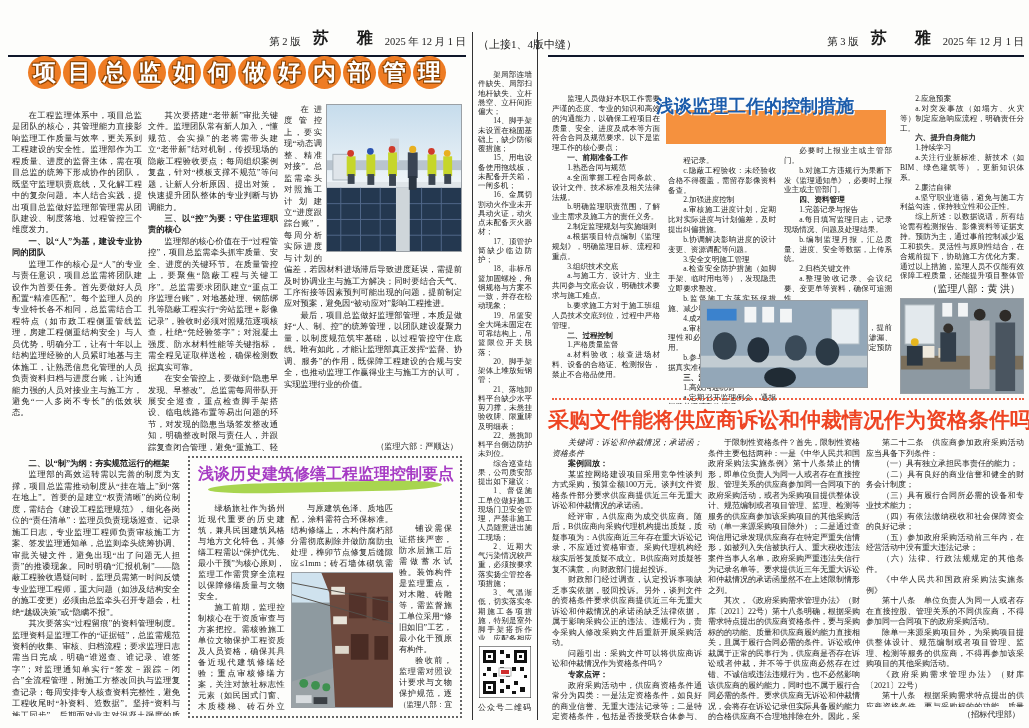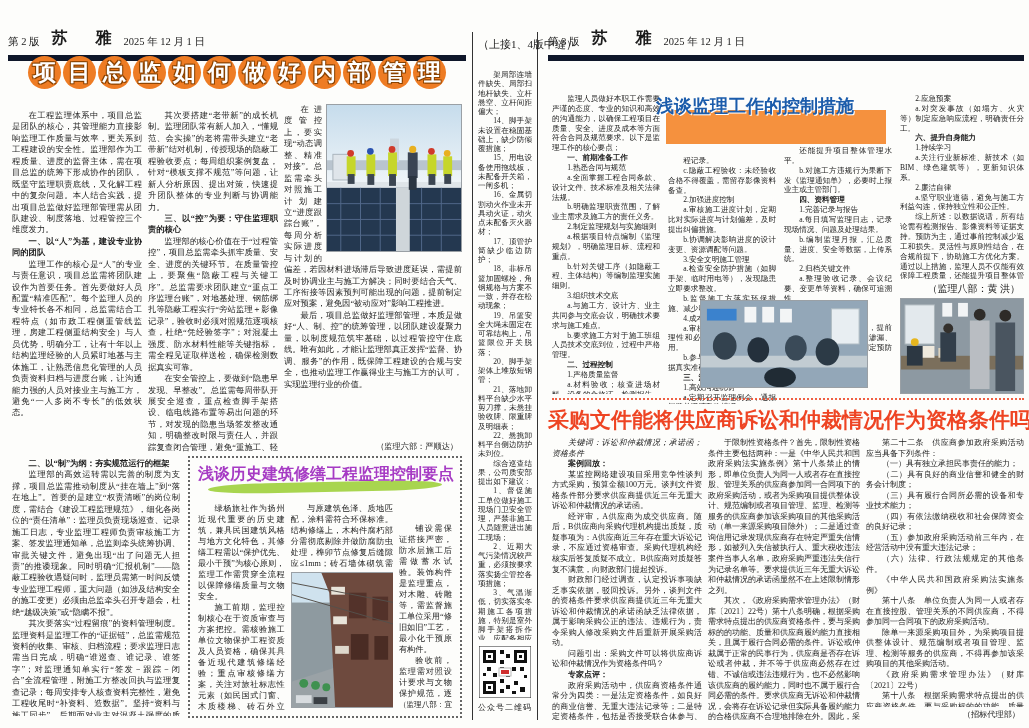--- a/index.html
+++ b/index.html
@@ -1,20 +1,20 @@
 <!DOCTYPE html>
 <html style="--orange: #ee7c24; --orange_light: #f5913e; --blue: #1b5cab; --purple: #a63bc4; --green: #9fd03c; --red: #ee4423;"><head>
 <meta charset="utf-8">
 <style>
   html,body{margin:0;padding:0;width:1029px;height:728px;background:#f5f4f0;overflow:hidden;}
   body{font-family:"Liberation Serif","DejaVu Serif",serif;color:#1c1c1c;position:relative;}
   .sheet{position:absolute;left:0;top:0;width:1029px;height:728px;background:#fdfdfb;}
   .abs{position:absolute;}
   
-  .pghead{display:flex;justify-content:flex-start;align-items:flex-end;border-bottom:6px solid #0f172a;padding-bottom:6px;font-size:10.5px;}
+  .pghead{display:flex;justify-content:flex-end;align-items:flex-end;border-bottom:2px solid #0f172a;padding-bottom:6px;font-size:10.5px;}
   .masthead{font-weight:bold;font-size:16px;letter-spacing:12px;padding-left:12px;}
   
   .hl-circles{display:flex;justify-content:center;gap:2px;}
   .hchar{width:33px;height:33px;border-radius:50%;background:var(--orange);color:#fff;
     font-family:"Liberation Sans",sans-serif;font-weight:bold;font-size:23px;line-height:33px;text-align:center;
     text-shadow:1px 1px 0 #8a4200,-1px -1px 0 #8a4200,1px -1px 0 #8a4200,-1px 1px 0 #8a4200;}
   
   .col{overflow:hidden;}
   .pt,.ph,.pk{margin:0;text-align:justify;text-indent:2em;}
   .ph{font-weight:bold;}
@@ -74,21 +74,21 @@
       <span class="hchar">管</span>
       <span class="hchar">理</span>
     </div>
 
   <div class="abs col lcol" style="left:12px;top:110px;width:130px;height:342px;">
       <p class="pt">在工程监理体系中，项目总监是团队的核心，其管理能力直接影响监理工作质量与效率，更关系到工程建设的安全性。监理部作为工程质量、进度的监督主体，需在项目总监的统筹下形成协作的团队，既坚守监理职责底线，又化解工程中的复杂问题。本人结合实践，提出项目总监做好监理部管理需从团队建设、制度落地、过程管控三个维度发力。</p>
       <p class="ph">一、以“人”为基，建设专业协同的团队</p>
       <p class="pt">监理工作的核心是“人”的专业与责任意识，项目总监需将团队建设作为首要任务。首先要做好人员配置“精准匹配”。每个监理人员的专业特长各不相同，总监需结合工程特点（如市政工程侧重管线监理，房建工程侧重结构安全）与人员优势，明确分工，让有十年以上结构监理经验的人员紧盯地基与主体施工，让熟悉信息化管理的人员负责资料归档与进度台账，让沟通能力强的人员对接业主与施工方，避免“一人多岗不专长”的低效状态。</p>
     </div>
   <div class="abs col lcol" style="left:148px;top:110px;width:130px;height:342px;">
-      <p class="pt">其次要搭建“老带新”的成长机制。监理团队常有新人加入，“懂规范、会实操”的老将需带头建立“老带新”结对机制，传授现场的隐蔽工程验收要点；每周组织案例复盘，针对“模板支撑不规范”等问题，让新人分析原因、提出对策，快速提升团队整体的专业判断与协调能力。</p>
+      <p class="pt">其次要搭建“老带新”审批关键文件。监理团队常有新人加入，“懂规范、会实操”的老将需带头建立“老带新”结对机制，传授现场的隐蔽工程验收要点；每周组织案例复盘，针对“模板支撑不规范”等问题，让新人分析原因、提出对策，快速提升团队整体的专业判断与协调能力。</p>
       <p class="ph">三、以“控”为要：守住监理职责的核心</p>
       <p class="pt">监理部的核心价值在于“过程管控”，项目总监需牵头抓牢质量、安全、进度的关键环节。在质量管控上，要聚焦“隐蔽工程与关键工序”。总监需要求团队建立“重点工序监理台账”，对地基处理、钢筋绑扎等隐蔽工程实行“旁站监理＋影像记录”，验收时必须对照规范逐项核查，杜绝“凭经验签字”；对混凝土强度、防水材料性能等关键指标，需全程见证取样送检，确保检测数据真实可靠。</p>
       <p class="pt">在安全管控上，要做到“隐患早发现、早整改”。总监需每周带队开展安全巡查，重点检查脚手架搭设、临电线路布置等易出问题的环节，对发现的隐患当场签发整改通知，明确整改时限与责任人，并跟踪复查闭合管理，避免“重施工、轻安全”的风险。</p>
     </div>
 
   <div class="abs flexcol" style="left:284px;top:104px;width:178px;height:348px;">
     <div class="grow lcol">
       <div class="photo floatphoto" style="width:136px;height:148px;">
         <svg viewBox="0 0 136 148" preserveAspectRatio="none">
           <defs>
@@ -259,21 +259,20 @@
   </div>
 
   <div class="abs col rcol" style="left:552px;top:94px;width:108px;height:300px;">
       <p class="pt">监理人员做好本职工作需要严谨的态度、专业的知识和高效的沟通能力，以确保工程项目在质量、安全、进度及成本等方面符合合同及规范要求。以下是监理工作的核心要点；</p>
       <p class="ph">一、前期准备工作</p>
       <p class="pt">1.熟悉合同与规范</p>
       <p class="pt">a.全面掌握工程合同条款、设计文件、技术标准及相关法律法规。</p>
       <p class="pt">b.明确监理职责范围，了解业主需求及施工方的责任义务。</p>
       <p class="pt">2.制定监理规划与实施细则</p>
       <p class="pt">a.根据项目特点编制《监理规划》，明确监理目标、流程和重点。</p>
-      <p class="pt">b.针对关键工序（如隐蔽工程、主体结构）等编制监理实施细则。</p>
       <p class="pt">3.组织技术交底</p>
       <p class="pt">a.与施工方、设计方、业主共同参与交底会议，明确技术要求与施工难点。</p>
       <p class="pt">b.要求施工方对于施工班组人员技术交底到位，过程中严格管理。</p>
       <p class="ph">二、过程控制</p>
       <p class="pt">1.严格质量监督</p>
       <p class="pt">a.材料验收；核查进场材料、设备的合格证、检测报告，禁止不合格品使用。</p>
     </div>
   <div class="abs col rcol" style="left:668px;top:104px;width:108px;height:300px;padding-top:52px;box-sizing:border-box;">
       <p class="pt">程记录。</p>
       <p class="pt">c.隐蔽工程验收：未经验收合格不得覆盖，需留存影像资料备查。</p>
@@ -286,21 +285,21 @@
       <p class="pt">4.成本控制</p>
       <p class="pt">a.审核工程变更、签证的合理性和必要性，避免不合理费用。</p>
       <p class="pt">b.参与工程量计量、确保数据真实准确。</p>
       <p class="ph">三、沟通与协调</p>
       <p class="pt">1.高效沟通机制</p>
       <p class="pt">a.定期召开监理例会，通报问题并跟踪整改情况。</p>
     </div>
 
   <div class="abs flexcol" style="left:784px;top:94px;width:108px;height:300px;">
     <div class="grow rcol" style="padding-top:52px;box-sizing:border-box;">
-        <p class="pt">还能提升项目整体管理水平。</p>
+        <p class="pt">必要时上报业主或主管部门。</p>
         <p class="pt">b.对施工方违规行为果断下发《监理通知单》，必要时上报业主或主管部门。</p>
         <p class="ph">四、资料管理</p>
         <p class="pt">1.完善记录与报告</p>
         <p class="pt">a.每日填写监理日志，记录现场情况、问题及处理结果。</p>
         <p class="pt">b.编制监理月报，汇总质量、进度、安全等数据，上传系统。</p>
         <p class="pt">2.归档关键文件</p>
         <p class="pt">a.整理验收记录、会议纪要、变更单等资料，确保可追溯性。</p>
         <p class="ph">五、风险防范</p>
         <p class="pt">1.预判潜在问题</p>
         <p class="pt">a.结合类似项目经验，提前识别可能的质量通病（如渗漏、裂缝等），要求施工方制定预防措施。</p>

